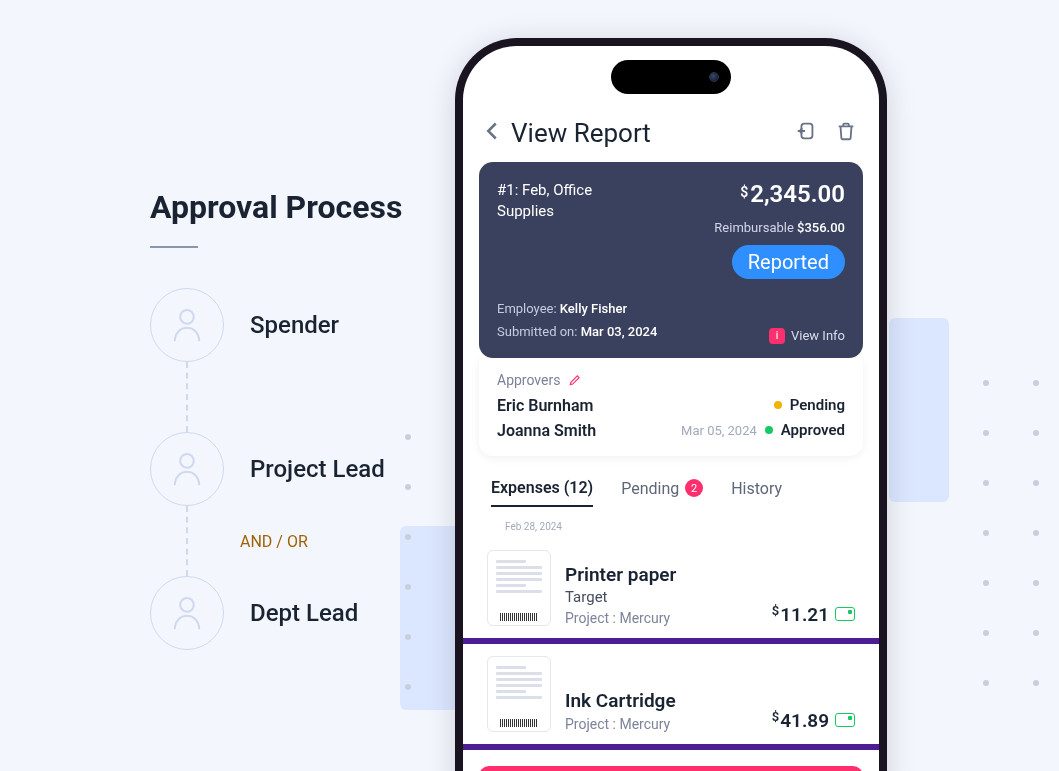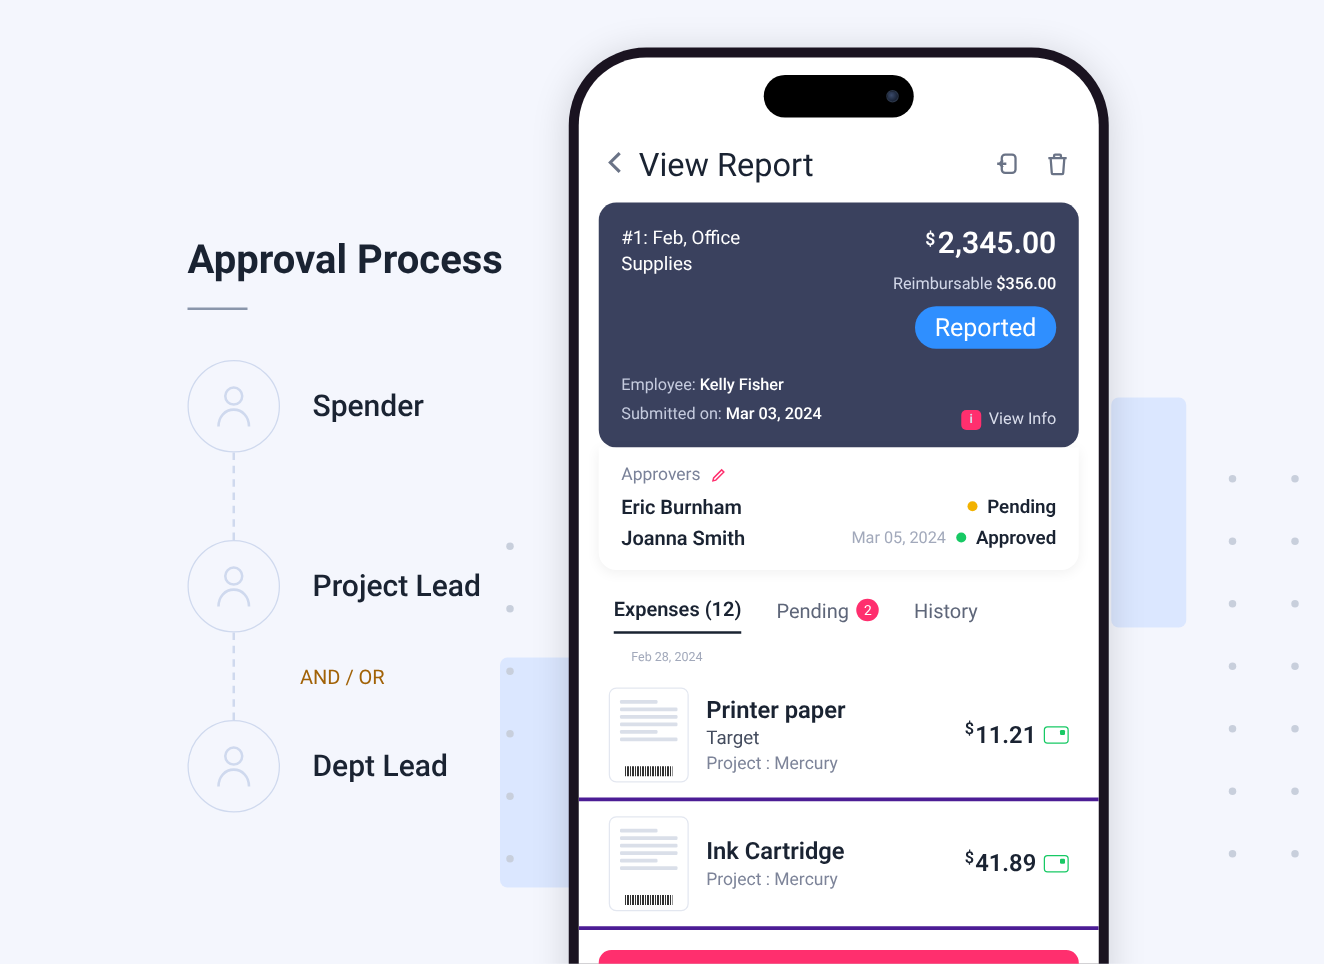--- a/index.html
+++ b/index.html
@@ -282,24 +282,24 @@
   display: inline-flex; align-items: center; justify-content: center;
 }
 
 
 .expense-date {
   font-size: 10px; color: #a2a9bb;
   padding: 14px 28px 6px 42px;
 }
 .expense-item {
   display: flex;
-  align-items: center;
+  align-items: flex-end;
   gap: 14px;
   padding: 12px 24px;
-  border-bottom: 3px solid #4c1d95;
+  border-bottom: 6px solid #4c1d95;
 }
 .receipt {
   width: 64px; height: 76px; background: #fff;
   border: 1px solid #e3e7f0; border-radius: 6px;
   position: relative;
   overflow: hidden;
   padding: 6px;
 }
 .receipt .line { height: 3px; background: #dadfe9; margin: 3px 2px; border-radius: 1px;}
 .receipt .line.short { width: 60%; }

